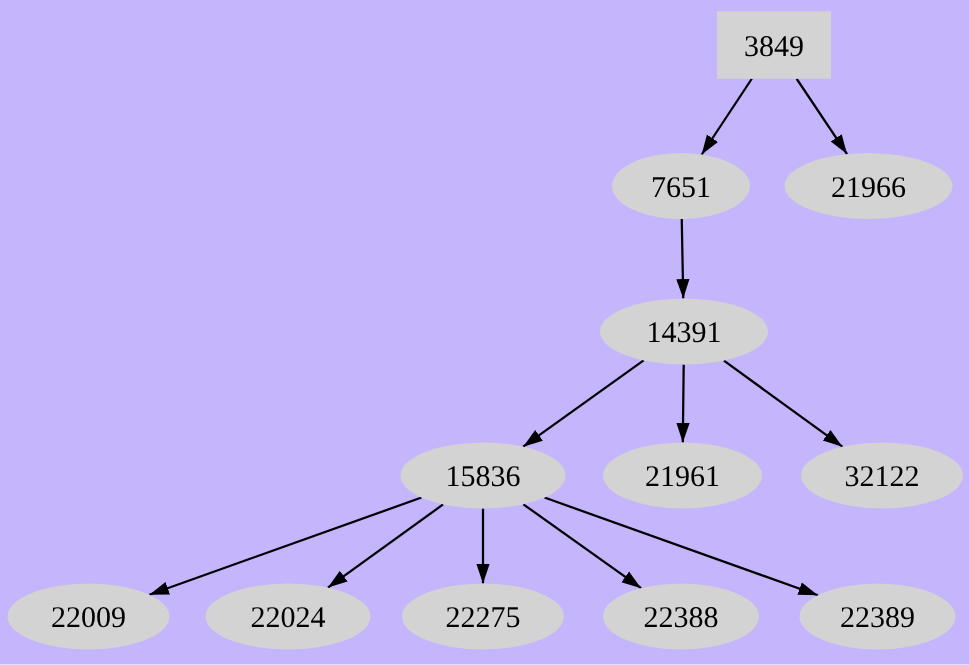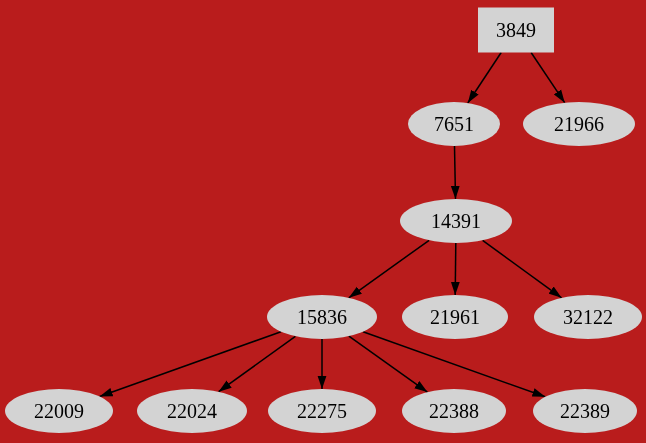--- a/index.html
+++ b/index.html
@@ -4,21 +4,21 @@
 <style>
   html, body {
     margin: 0;
     padding: 0;
     background: #ffffff;
   }
   .stage {
     position: relative;
     width: 646px;
     height: 443px;
-    background: #b91c1c;
+    background: #c4b5fd;
     overflow: hidden;
   }
   .stage svg {
     display: block;
   }
   .stage text {
     font-family: "Liberation Serif", "DejaVu Serif", serif;
     font-size: 20px;
     fill: #000000;
     text-anchor: middle;

